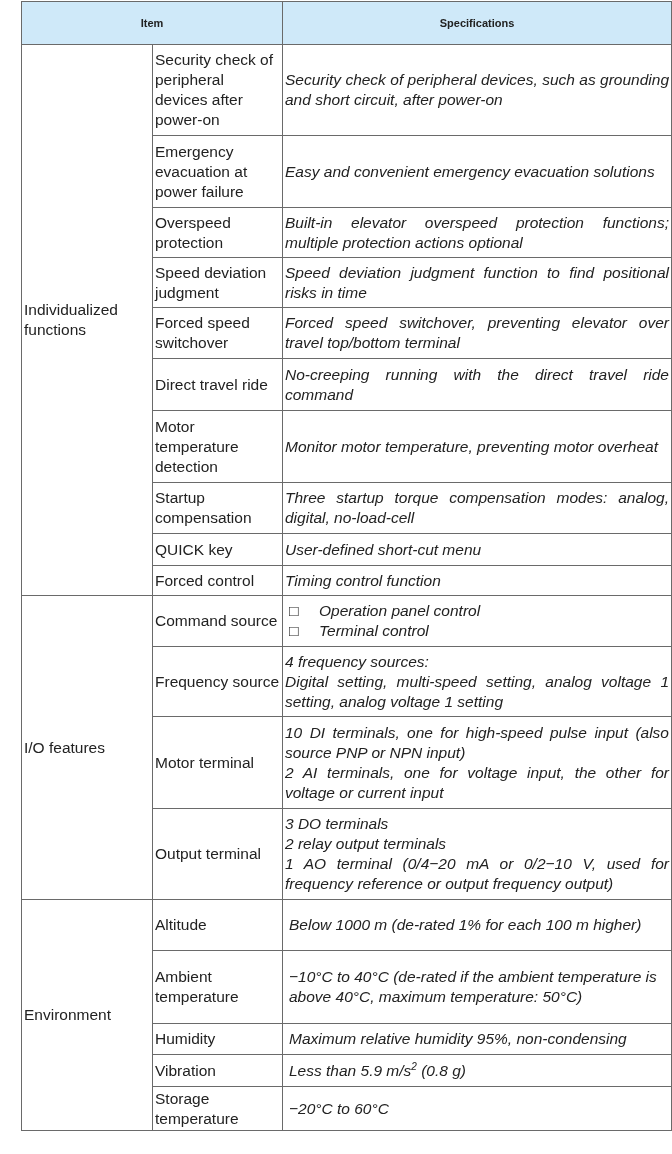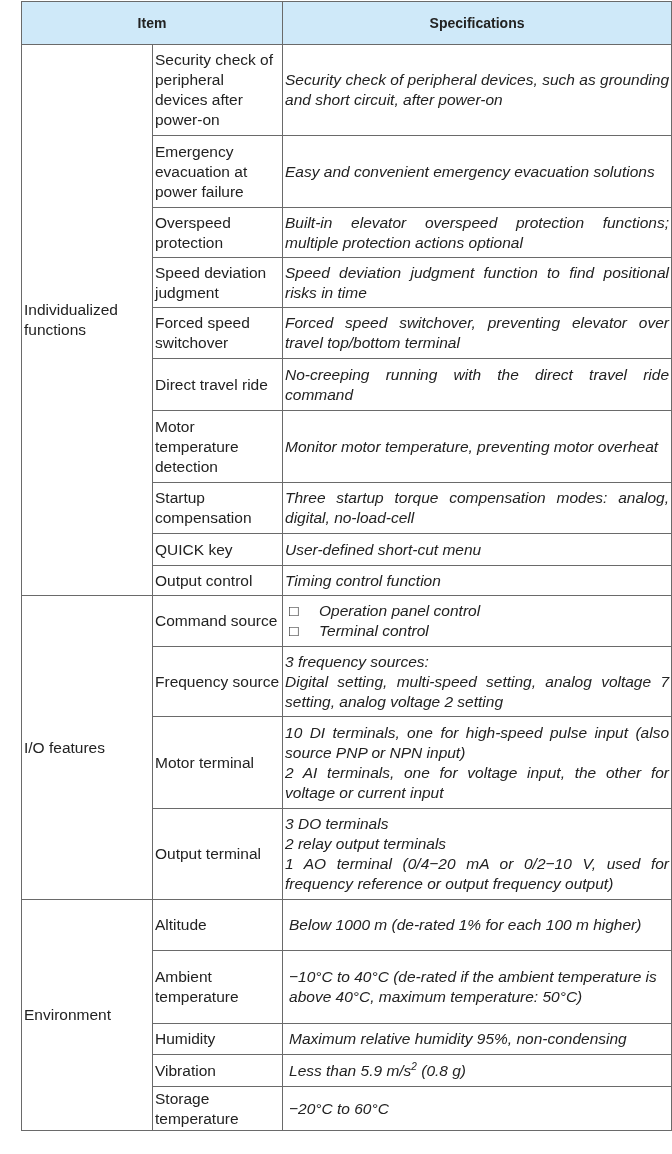--- a/index.html
+++ b/index.html
@@ -2,21 +2,21 @@
 <html><head>
 <meta charset="utf-8">
 <style>
   html, body { margin: 0; padding: 0; background: #ffffff; }
   body { width: 672px; height: 1154px; position: relative; overflow: hidden;
          font-family: "Liberation Sans", sans-serif; color: #222; }
   table.spec { position: absolute; left: 21px; top: 1px; width: 650px;
                border-collapse: collapse; table-layout: fixed;
                font-size: 15.5px; line-height: 20px; }
   table.spec td, table.spec th { border: 1.5px solid #6a6a6a; vertical-align: middle; padding: 0 2px; }
-  table.spec th { background: #cfe9f9; font-weight: bold; font-size: 14px; height: 42px; text-align: center; }
+  table.spec th { background: #cfe9f9; font-weight: bold; font-size: 11px; height: 42px; text-align: center; }
   col.c1 { width: 131px; }
   col.c2 { width: 130px; }
   col.c3 { width: 389px; }
   td.group { text-align: left; }
   td.item { text-align: left; margin-left: 16px; }
   td.spec-cell { text-align: justify; font-style: italic; }
   td.spec-cell .line { display: block; }
   td.spec-cell.left { text-align: left; padding-left: 6px; }
   .bullet { display: inline-block; width: 30px; }
   sup { font-size: 10px; line-height: 0; }
@@ -69,37 +69,37 @@
     </tr>
     <tr style="height:51px">
       <td class="item">Startup compensation</td>
       <td class="spec-cell">Three startup torque compensation modes: analog, digital, no-load-cell</td>
     </tr>
     <tr style="height:32px">
       <td class="item">QUICK key</td>
       <td class="spec-cell">User-defined short-cut menu</td>
     </tr>
     <tr style="height:30px">
-      <td class="item">Output control</td>
+      <td class="item">Forced control</td>
       <td class="spec-cell">Timing control function</td>
     </tr>
 
     <tr style="height:51px">
       <td rowspan="4" class="group">I/O features</td>
       <td class="item">Command source</td>
       <td class="spec-cell left">
         <span class="line"><span class="bullet">□</span><span>Operation panel control</span></span>
         <span class="line"><span class="bullet">□</span><span>Terminal control</span></span>
       </td>
     </tr>
     <tr style="height:70px">
       <td class="item">Frequency source</td>
       <td class="spec-cell">
-        <span class="line">3 frequency sources:</span>
-        <span class="line">Digital setting, multi-speed setting, analog voltage 7 setting, analog voltage 2 setting</span>
+        <span class="line">4 frequency sources:</span>
+        <span class="line">Digital setting, multi-speed setting, analog voltage 1 setting, analog voltage 1 setting</span>
       </td>
     </tr>
     <tr style="height:92px">
       <td class="item">Motor terminal</td>
       <td class="spec-cell">
         <span class="line">10 DI terminals, one for high-speed pulse input (also source PNP or NPN input)</span>
         <span class="line">2 AI terminals, one for voltage input, the other for voltage or current input</span>
       </td>
     </tr>
     <tr style="height:91px">

